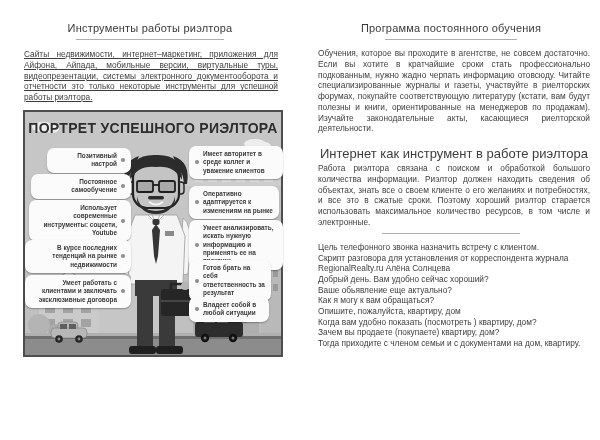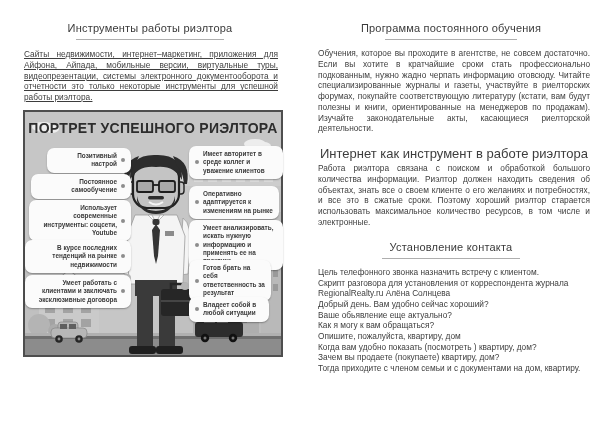--- a/index.html
+++ b/index.html
@@ -230,21 +230,20 @@
     </div>
   </div>
 </div>
 
 <div class="page page-right">
   <div class="doc-title">Программа постоянного обучения</div>
   <div class="rule rule-r"></div>
   <div class="body-text pr-block">Обучения, которое вы проходите в агентстве, не совсем достаточно. Если вы хотите в кратчайшие сроки стать профессионально подкованным, нужно жадно черпать информацию отовсюду. Читайте специализированные журналы и газеты, участвуйте в риелторских форумах, покупайте соответствующую литературу (кстати, вам будут полезны и книги, ориентированные на менеджеров по продажам). Изучайте законодательные акты, касающиеся риелторской деятельности.</div>
   <div class="sub-title">Интернет как инструмент в работе риэлтора</div>
   <div class="body-text pr-block" style="margin-top:0;">Работа риэлтора связана с поиском и обработкой большого количества информации. Риэлтор должен находить сведения об объектах, знать все о своем клиенте  о его желаниях и потребностях,  и все это в сжатые сроки. Поэтому хороший риэлтор старается использовать максимальное количество ресурсов, в том числе и электронные.</div>
-  <div class="doc-title" style="margin-top:13px;">Установление контакта</div>
   <div class="rule rule-c"></div>
   <div class="contact-lines">
     <div class="script-line">Цель телефонного звонка   назначить встречу с клиентом.</div>
     <div class="script-line">Скрипт разговора для установления   от   корреспондента журнала</div>
     <div class="script-line">RegionalRealty.ru Алёна Солнцева</div>
     <div class="script-line">Добрый день. Вам удобно сейчас хороший?</div>
     <div class="script-line">Ваше обьявление еще актуально?</div>
     <div class="script-line">Как я могу к вам обращаться?</div>
     <div class="script-line">Опишите, пожалуйста, квартиру, дом</div>
     <div class="script-line">Когда вам удобно показать (посмотреть ) квартиру, дом?</div>

